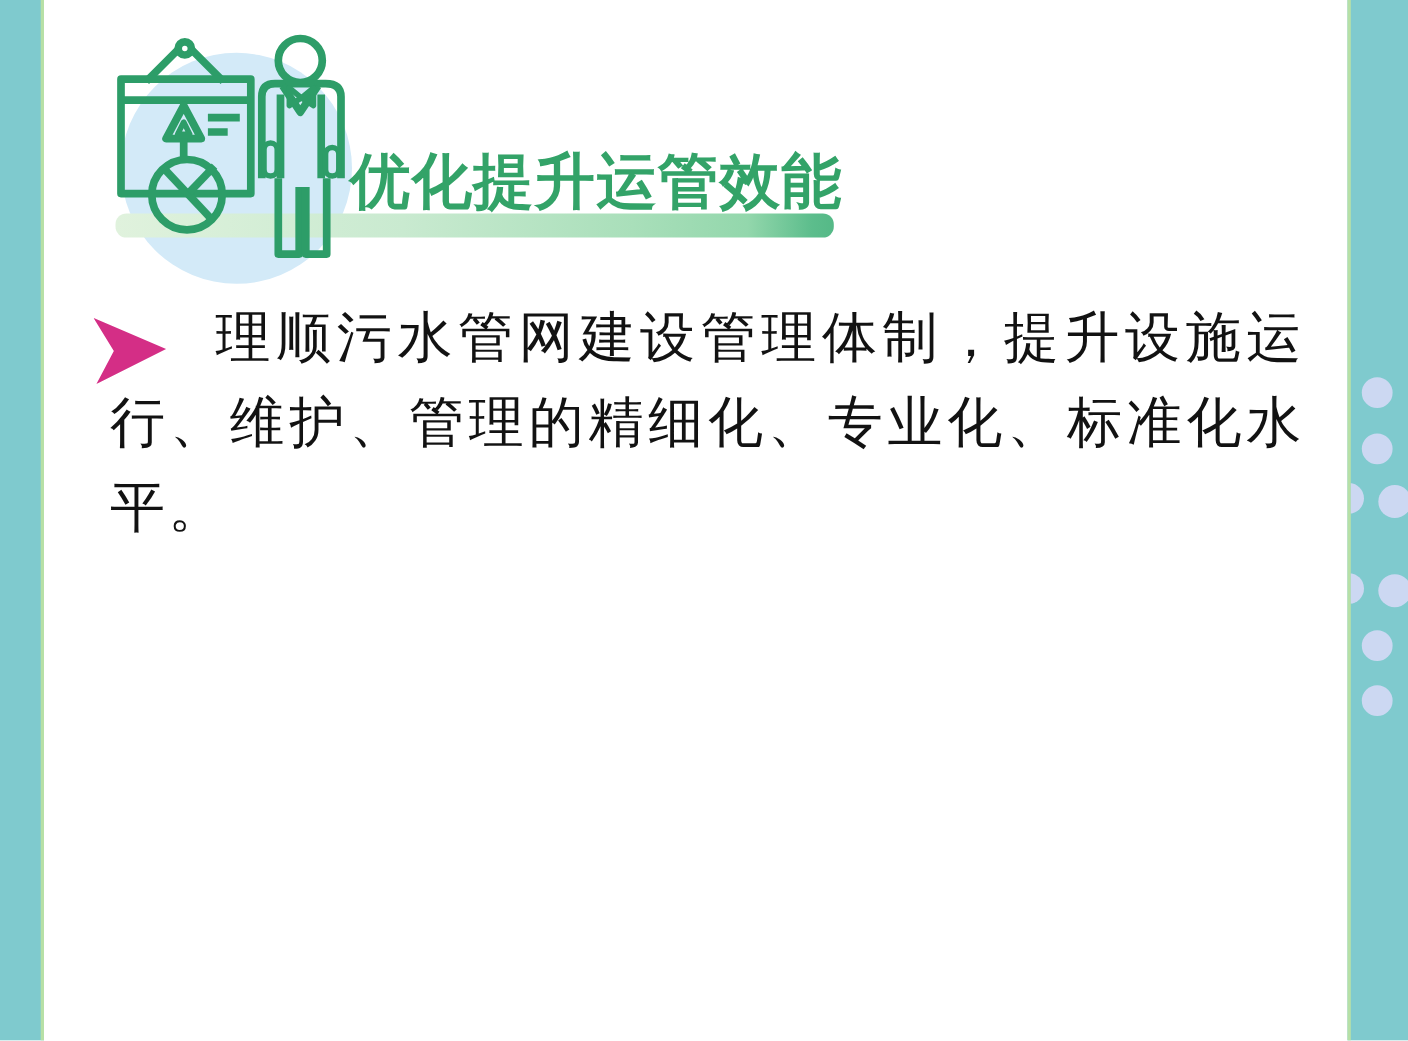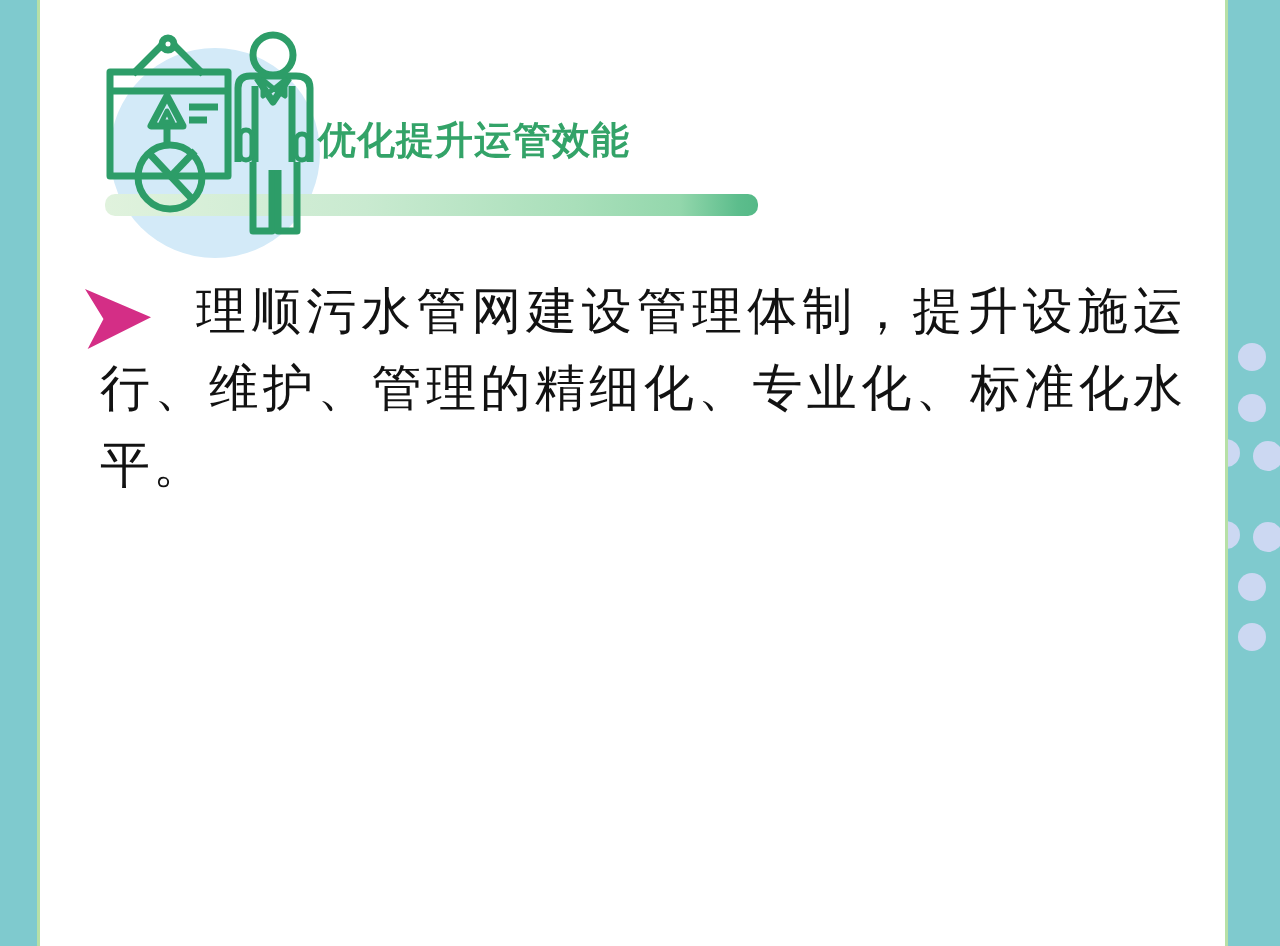--- a/index.html
+++ b/index.html
@@ -69,22 +69,22 @@
     position: absolute;
     left: 95px;
     top: 30px;
     width: 230px;
     height: 232px;
     z-index: 3;
   }
   .page-title {
     position: absolute;
     left: 318px;
-    top: 115px;
-    font-size: 38px;
+    top: 129px;
+    font-size: 55px;
     font-weight: bold;
     letter-spacing: 1px;
     color: #33a368;
     z-index: 2;
     white-space: nowrap;
   }
 
   
   .body-text {
     position: absolute;
@@ -96,20 +96,21 @@
   .para {
     position: relative;
     margin: 0;
     font-size: 50px;
     line-height: 77px;
     letter-spacing: 3px;
     color: #121212;
     text-align: justify;
     text-justify: inter-character;
     text-indent: 96px;
+    font-family: Liberation Mono, monospace;
   }
   .para .bold-seg { font-weight: bold; }
   .bullet-arrow {
     position: absolute;
     left: -15px;
     top: 16px;
     width: 66px;
     height: 60px;
     background: #d42e86;
     clip-path: polygon(0% 0%, 100% 47%, 4% 100%, 28% 50%);

